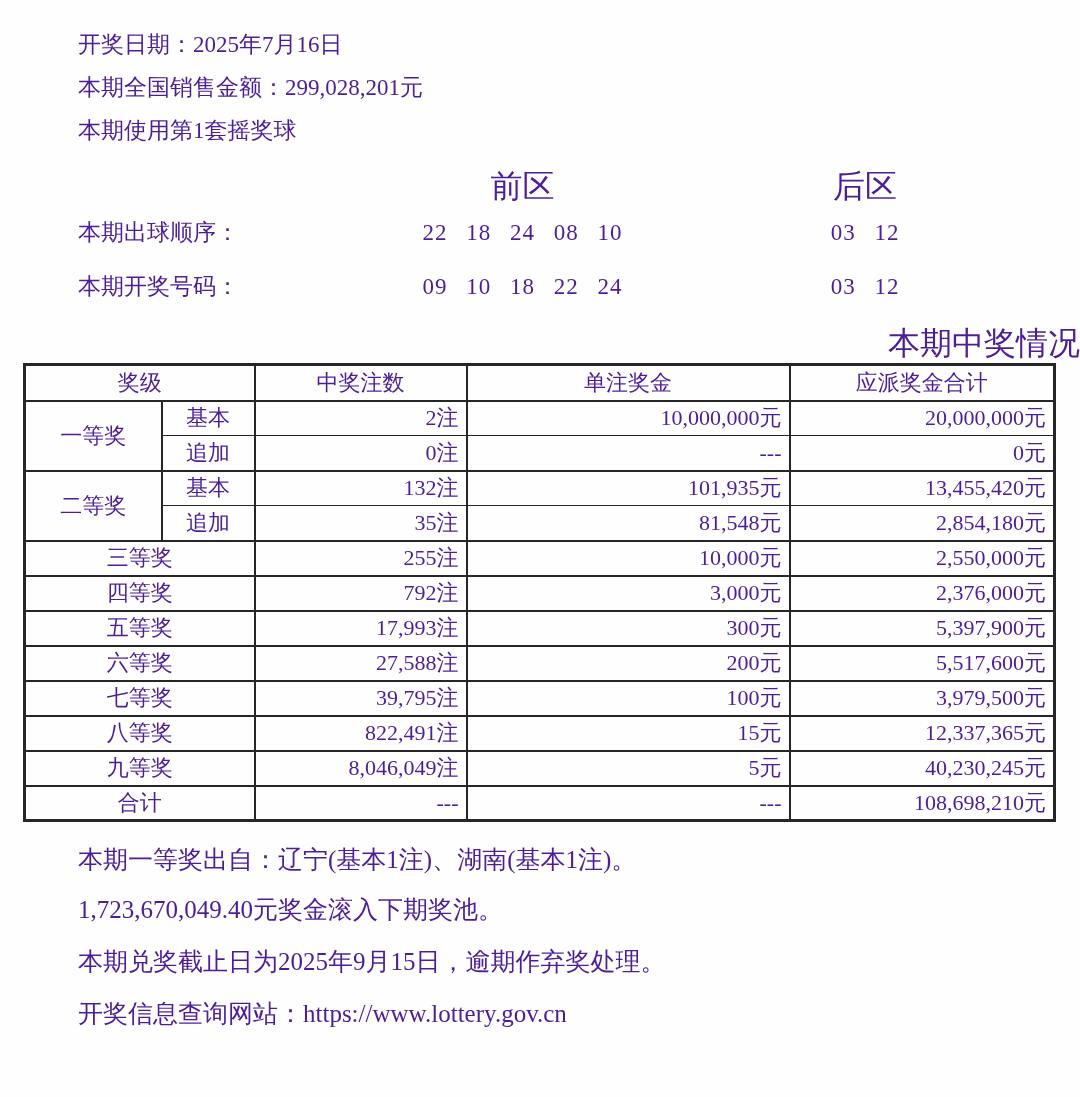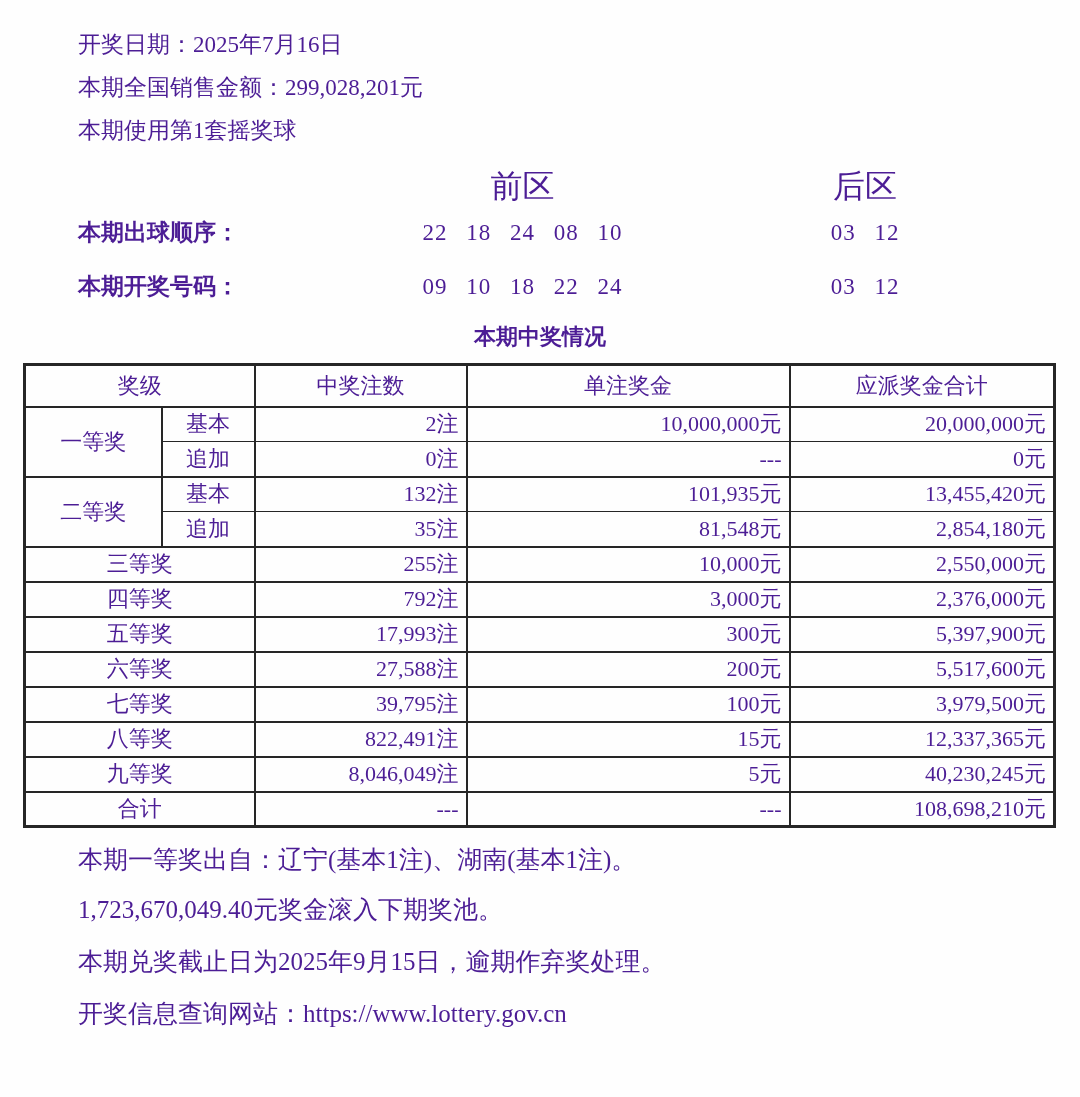--- a/index.html
+++ b/index.html
@@ -9,34 +9,34 @@
     background:#fefefe; color:#4c1d95; overflow:hidden;
     font-family:"Liberation Serif","DejaVu Serif",serif;
   }
   .abs { position:absolute; }
   .txt { font-size:23px; line-height:28px; white-space:pre; }
   .top-line { position:absolute; left:78px; }
   .zone { text-align:center; font-size:32px; }
   .zone-front, .num-front { left:380px; width:285px; text-align:center; }
   .zone-back,  .num-back  { left:795px; width:140px; text-align:center; }
   .nums { word-spacing:12px; letter-spacing:1px; }
-  .draw-label { left:78px;font-weight:bold; }
-  .section-title { left:0; width:1080px; text-align:center; font-size:22px;font-weight:bold; }
+  .draw-label { left:78px; }
+  .section-title { left:0; width:1080px; text-align:right; font-size:32px; }
 
   table.prize {
     position:absolute; left:23px; top:363px; width:1030px;
     border-collapse:collapse; table-layout:fixed;
     border:3px solid #262626;
   }
   .prize th, .prize td {
     border:2px solid #262626; font-size:22px; font-weight:normal;
     text-align:center; vertical-align:middle; padding:0; height:35px;
     overflow:hidden; white-space:nowrap;
   }
-  .prize thead th { height:42px; }
+  .prize thead th { height:36px; }
   .prize td.num { text-align:right; padding-right:7px;border-radius:9px; }
   .prize tr.thin-bottom td { border-bottom-width:1px; }
   .prize tr.thin-top td { border-top-width:1px; }
 
   .footer-line { position:absolute; left:78px; font-size:25px; white-space:pre; }
 </style>
 </head>
 <body>
 
 <div class="page">

